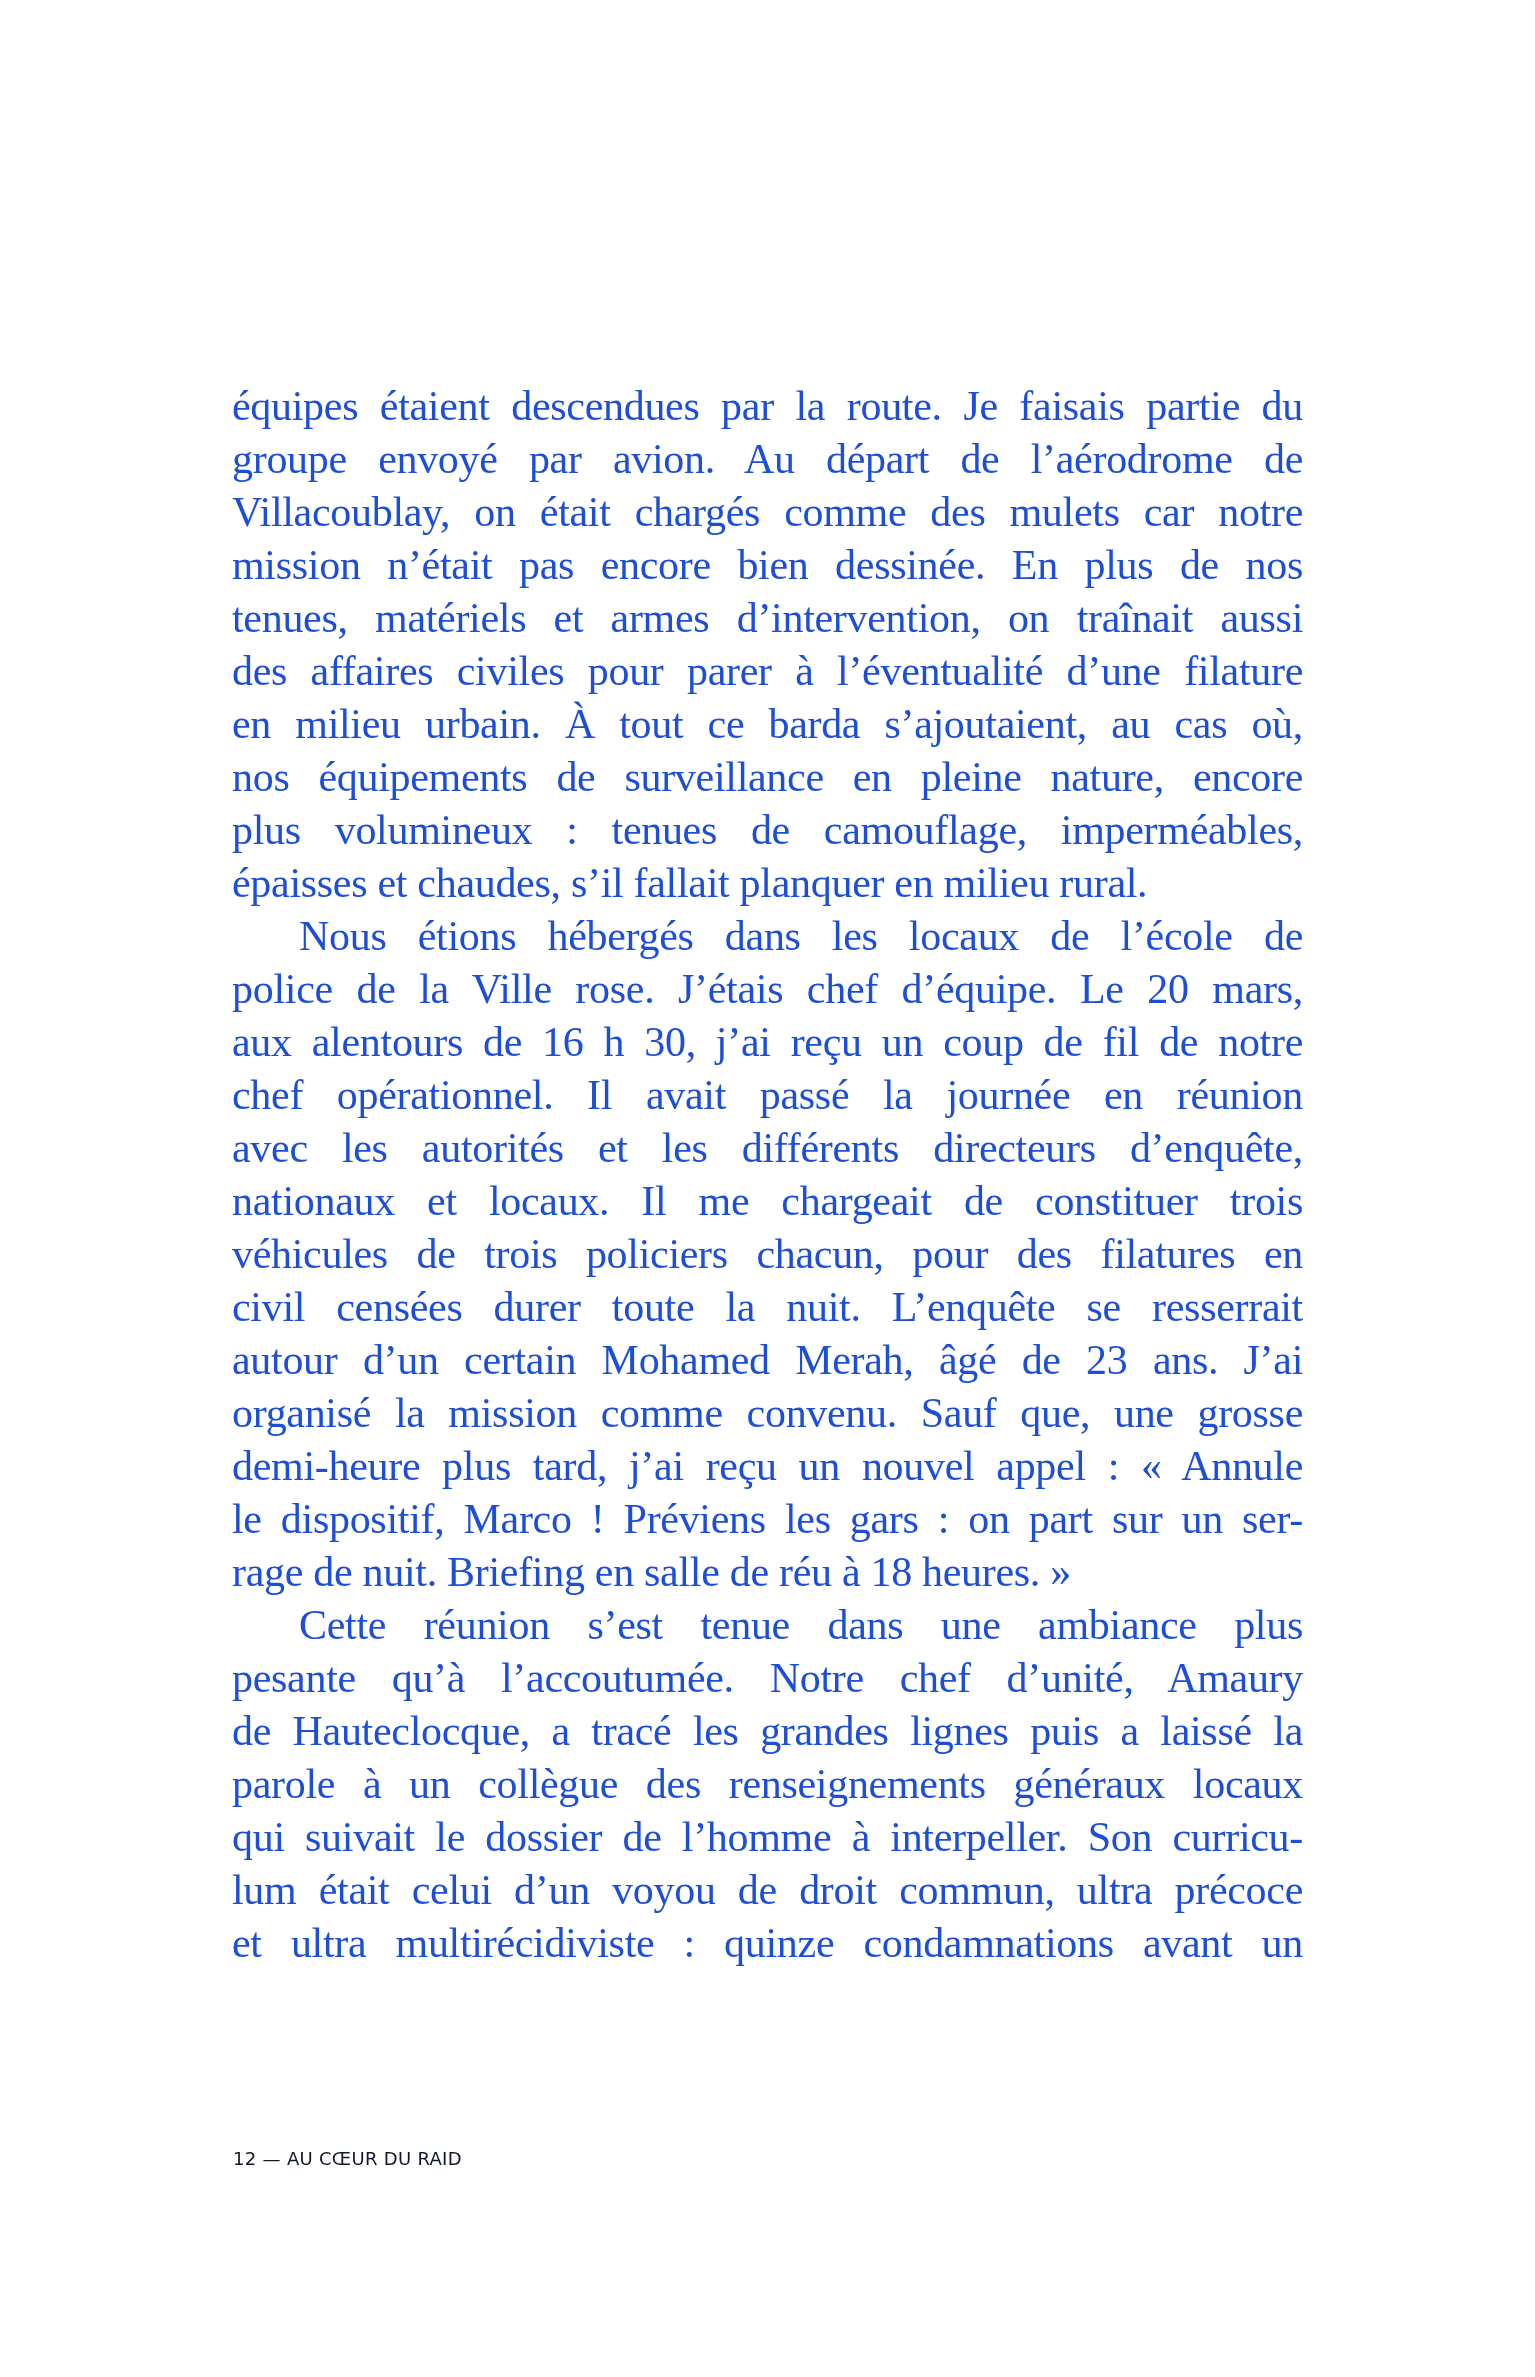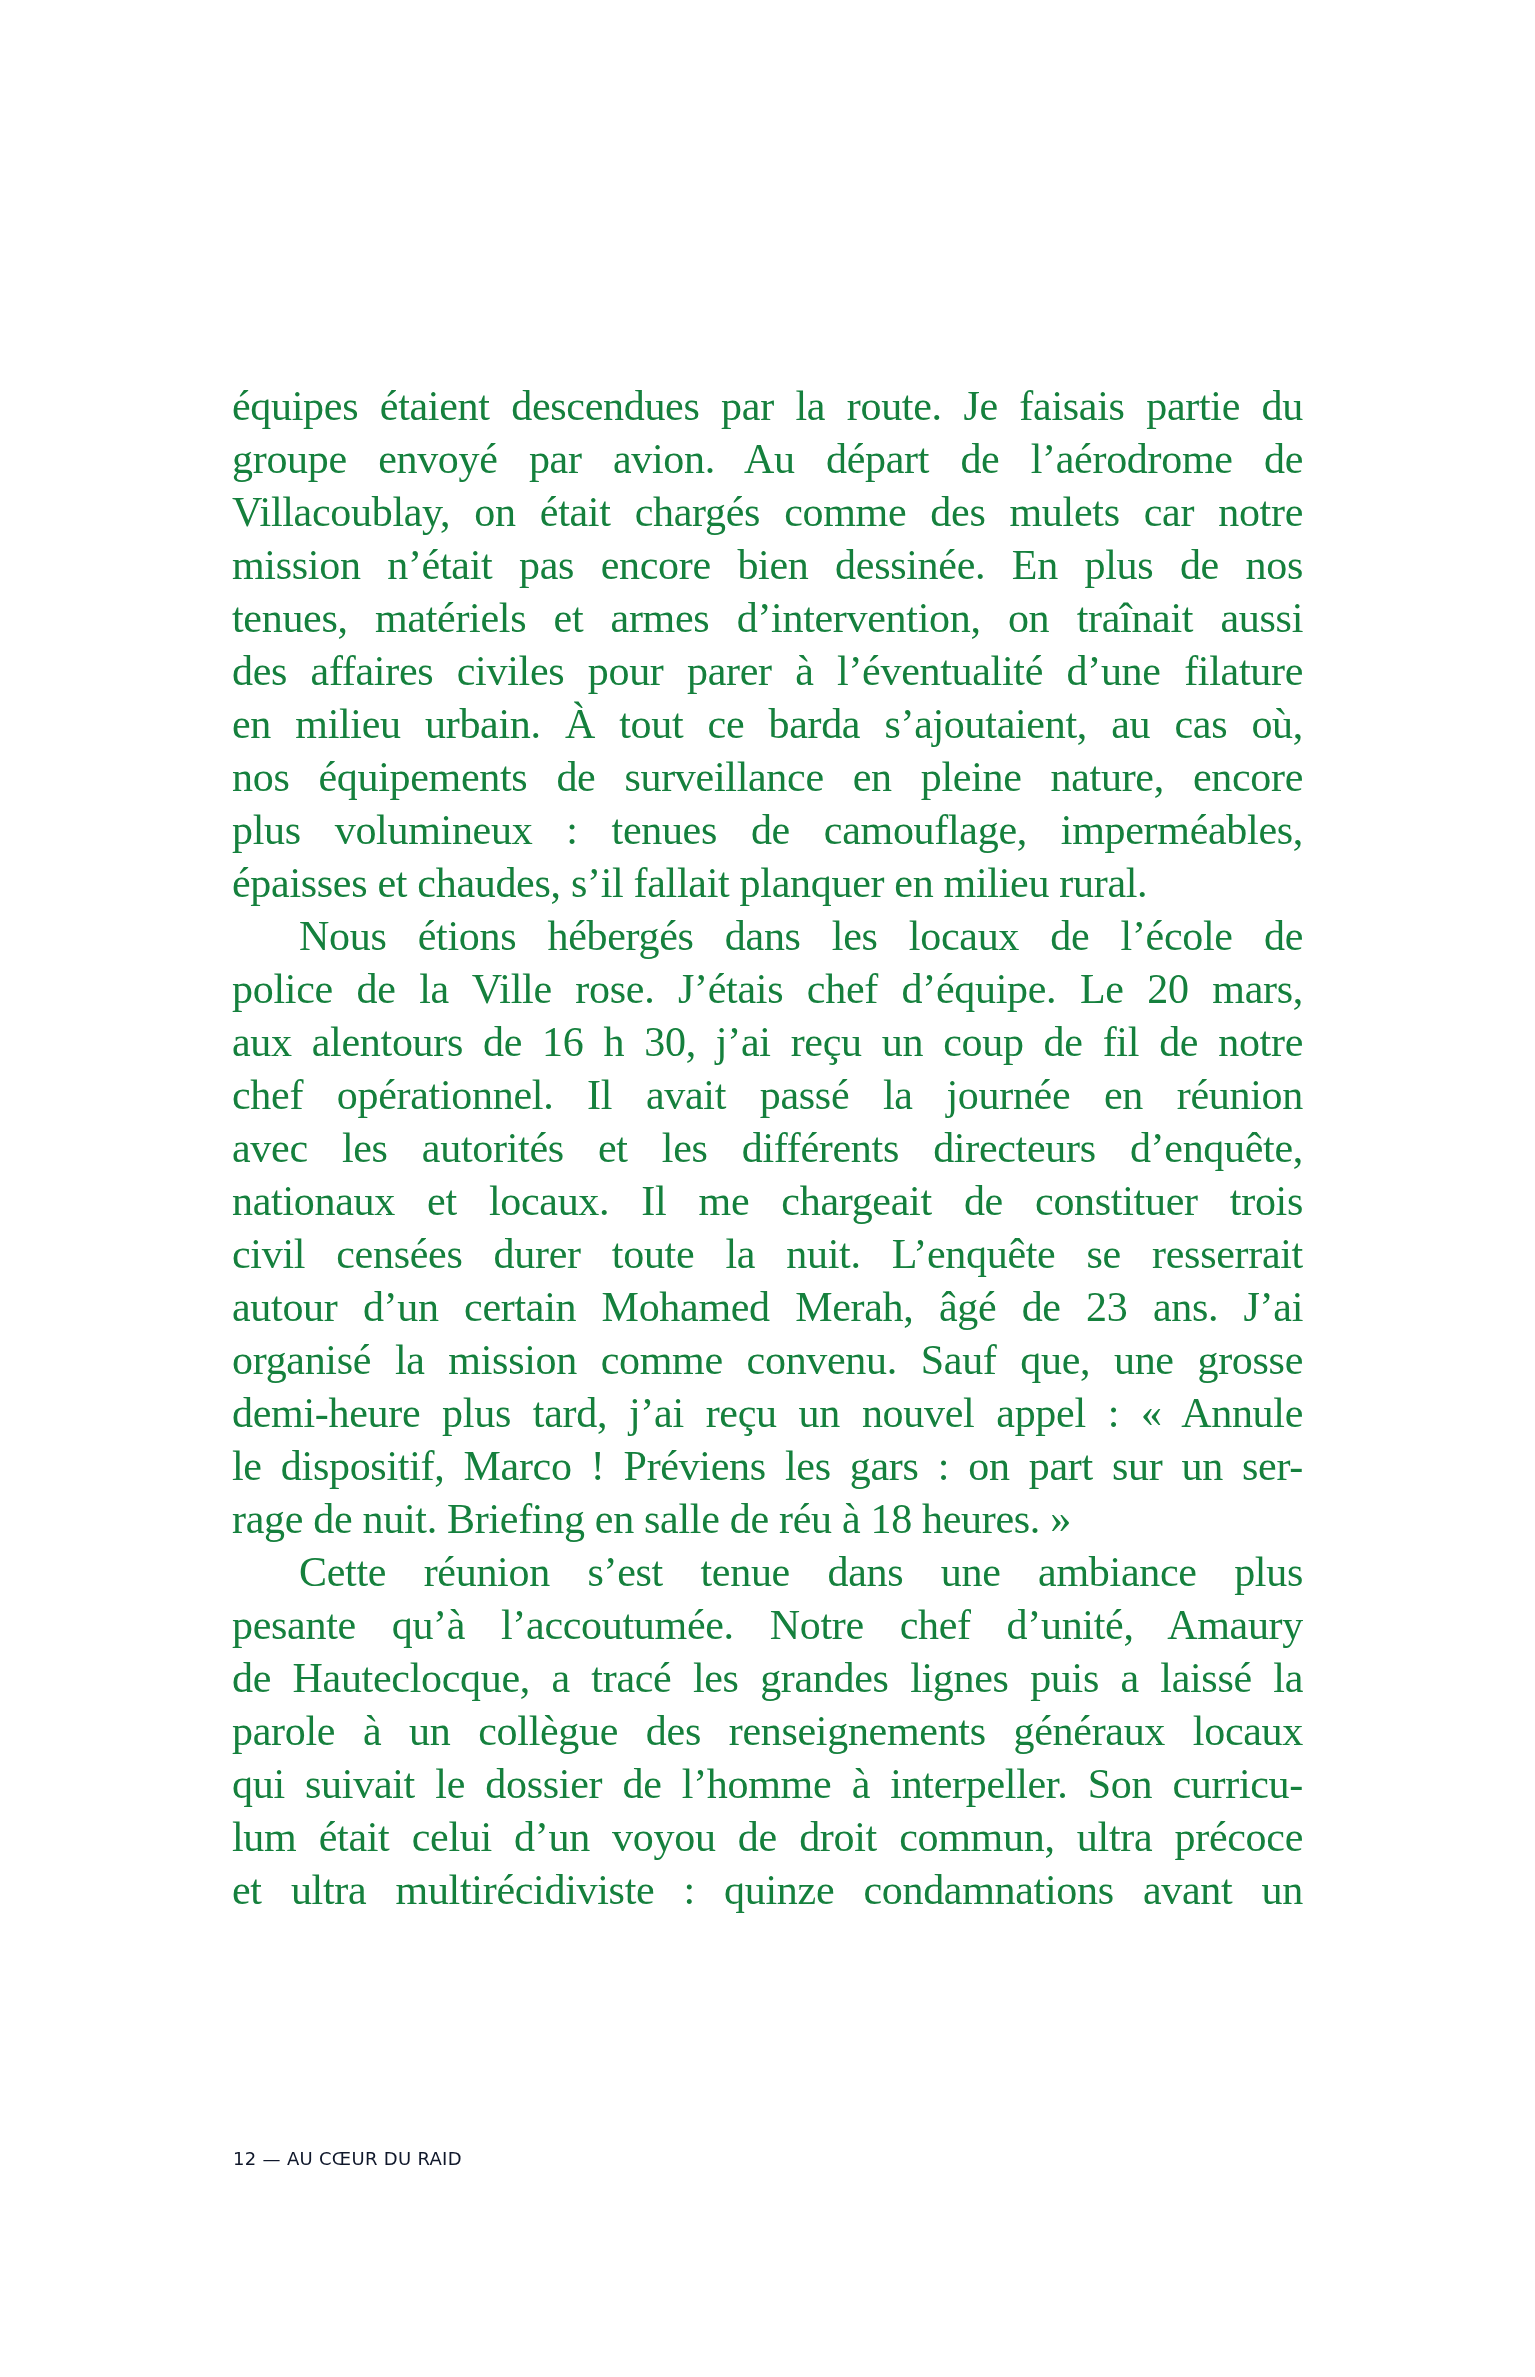--- a/index.html
+++ b/index.html
@@ -1,20 +1,20 @@
 <!DOCTYPE html>
 <html style="font-size:15px"><head>
 <meta charset="utf-8">
 <style>
   html, body { margin:0; padding:0; background:#ffffff; }
   body { width:1535px; height:2378px; position:relative; overflow:hidden; }
   .text-block {
     position:absolute; left:232px; top:380px; width:1071px;
     font-family:"Liberation Serif", serif; font-size:42px; line-height:53px;
-    color:#15803d; letter-spacing:-0.3px;
+    color:#1d4ed8; letter-spacing:-0.3px;
   }
   .line { display:block; height:53px; white-space:nowrap; text-align:justify; text-align-last:justify; overflow:hidden; }
   .line.last { text-align-last:left; }
   .line.indent { padding-left:67px; }
   .footer {
     position:absolute; left:233px; top:2148px;
     font-family:"DejaVu Sans", sans-serif; font-size:18px; color:#0f172a; letter-spacing:0.3px;
   }
 </style>
 </head>
@@ -33,20 +33,21 @@
       <span class="line"><span style="white-space: nowrap; word-spacing: 0px;">plus volumineux : tenues de camouflage, imperméables,</span></span>
       <span class="line last"><span style="white-space: nowrap;">épaisses et chaudes, s’il fallait planquer en milieu rural.</span></span>
     </div>
     <div>
       <span class="line indent"><span style="white-space: nowrap; word-spacing: 0px;">Nous étions hébergés dans les locaux de l’école de</span></span>
       <span class="line"><span style="white-space: nowrap; word-spacing: 0px;">police de la Ville rose. J’étais chef d’équipe. Le 20 mars,</span></span>
       <span class="line"><span style="white-space: nowrap; word-spacing: 0px; margin-top: 32px;">aux alentours de 16 h 30, j’ai reçu un coup de fil de notre</span></span>
       <span class="line"><span style="white-space: nowrap; word-spacing: 0px;">chef opérationnel. Il avait passé la journée en réunion</span></span>
       <span class="line"><span style="white-space: nowrap; word-spacing: 0px;">avec les autorités et les différents directeurs d’enquête,</span></span>
       <span class="line"><span style="white-space: nowrap; word-spacing: 0px;">nationaux et locaux. Il me chargeait de constituer trois</span></span>
+      <span class="line"><span style="white-space: nowrap; word-spacing: 0px;">véhicules de trois policiers chacun, pour des filatures en</span></span>
       <span class="line"><span style="white-space: nowrap; word-spacing: 0px;">civil censées durer toute la nuit. L’enquête se resserrait</span></span>
       <span class="line"><span style="white-space: nowrap; word-spacing: 0px;">autour d’un certain Mohamed Merah, âgé de 23 ans. J’ai</span></span>
       <span class="line"><span style="white-space: nowrap; word-spacing: 0px;">organisé la mission comme convenu. Sauf que, une grosse</span></span>
       <span class="line"><span style="white-space: nowrap; word-spacing: 0px;">demi-heure plus tard, j’ai reçu un nouvel appel : « Annule</span></span>
       <span class="line"><span style="white-space: nowrap; word-spacing: 0px;">le dispositif, Marco ! Préviens les gars : on part sur un ser-</span></span>
       <span class="line last"><span style="white-space: nowrap;">rage de nuit. Briefing en salle de réu à 18 heures. »</span></span>
     </div>
     <div>
       <span class="line indent"><span style="white-space: nowrap; word-spacing: 0px;">Cette réunion s’est tenue dans une ambiance plus</span></span>
       <span class="line"><span style="white-space: nowrap; word-spacing: 0px;">pesante qu’à l’accoutumée. Notre chef d’unité, Amaury</span></span>

